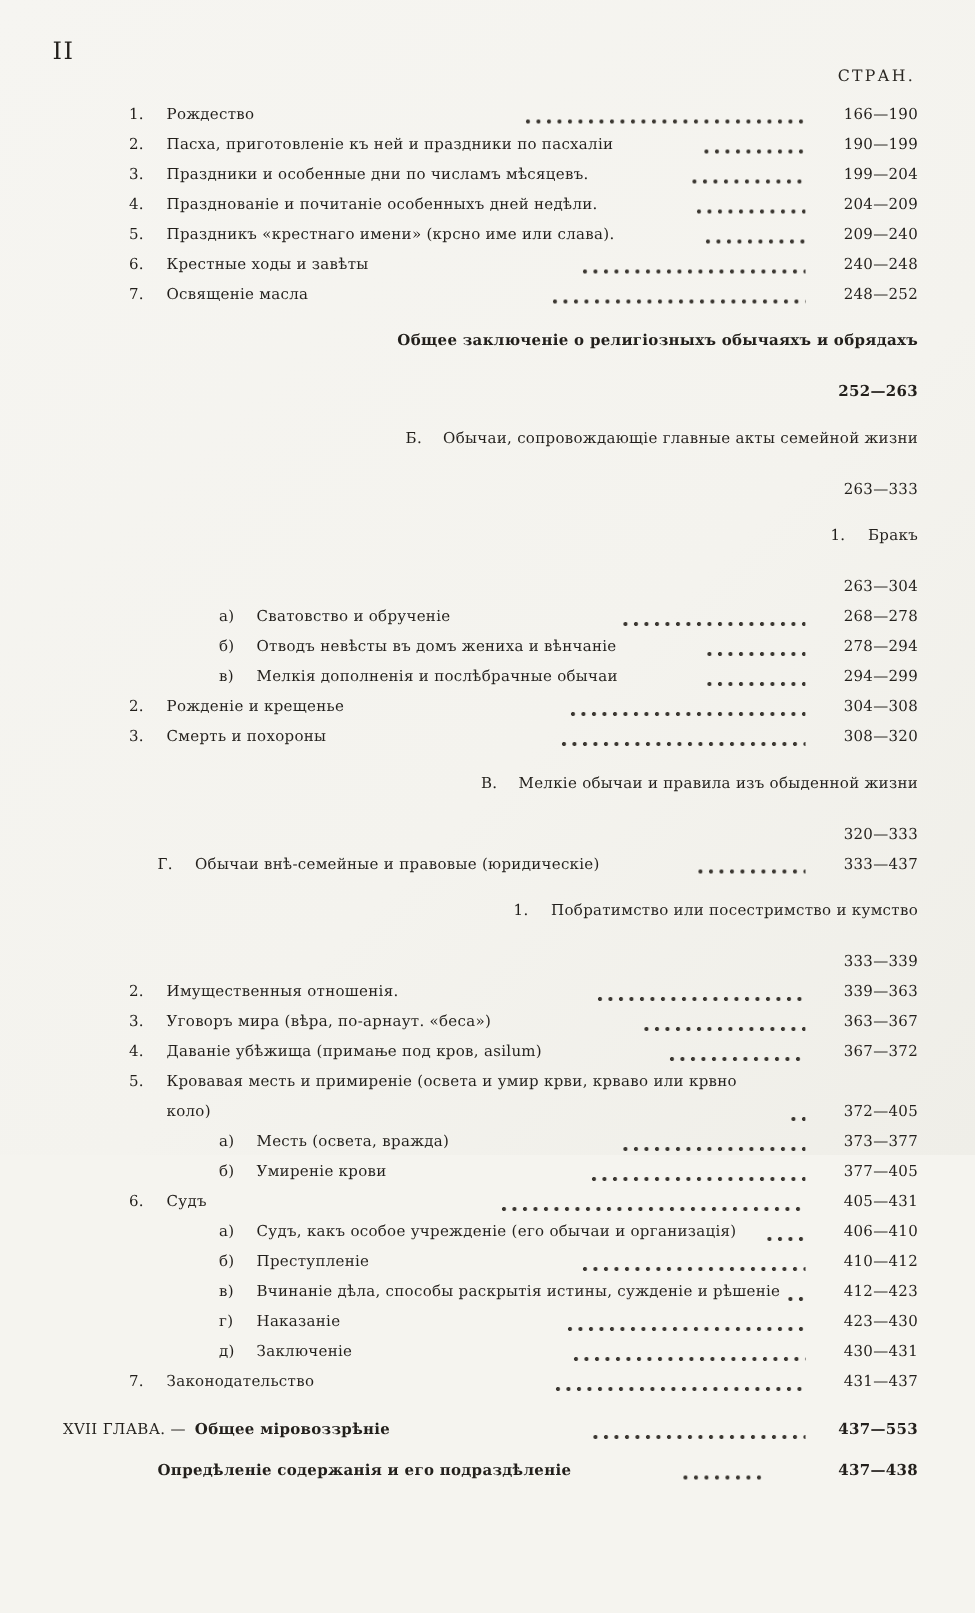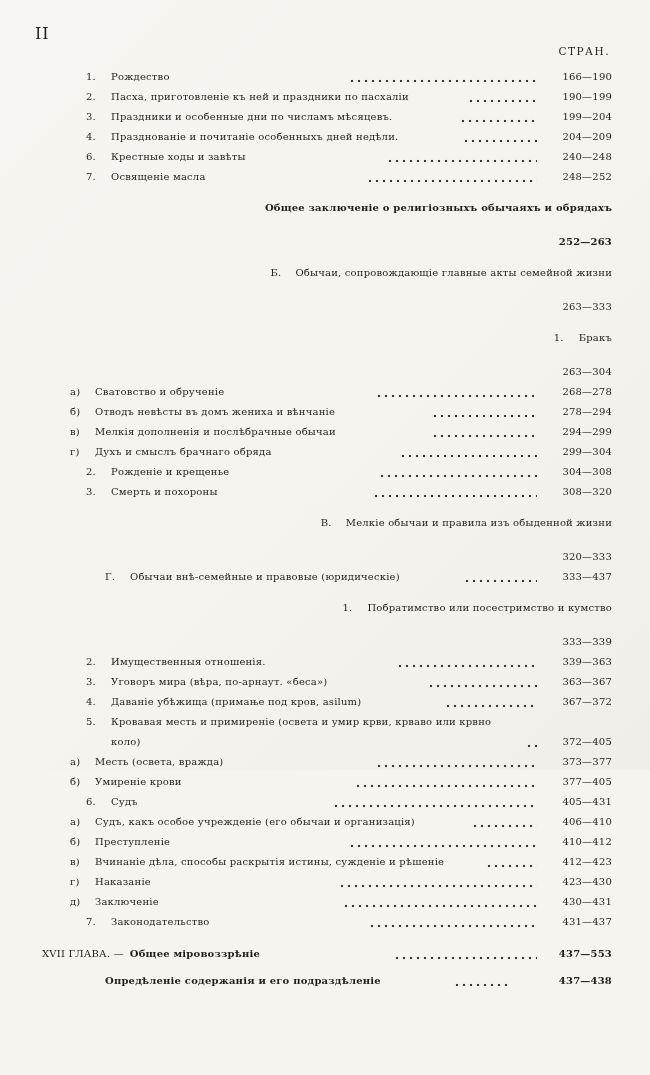--- a/index.html
+++ b/index.html
@@ -60,21 +60,21 @@
     background-repeat: repeat-x;
     background-position: left bottom;
   }
   .entry .pages {
     white-space: nowrap;
     min-width: 72px;
     text-align: right;
   }
   
   .entry.num     { margin-left: 44px; }
-  .entry.sub     { margin-left: 28px; }
+  .entry.sub     { margin-left: 104px; }
   .entry.section { margin-left: 63px; }
   .entry.chapter { margin-left: 0; }
   .entry.chapter .main { padding-left: 0; text-indent: 0; }
   .entry.chapter .label { width: auto; display: inline; margin-right: 6px; }
   
   .entry.bold .body,
   .entry.bold .pages { font-weight: 700; }
   .entry.chapter .label { font-weight: 400; }
   
   .gap-small { margin-top: 11px; flex-direction: column; }
@@ -104,20 +104,25 @@
     <div class="main"><span class="label">3.</span><span class="body">Праздники и особенные дни по числамъ мѣсяцевъ.</span></div>
     <span class="leader"></span>
     <span class="pages">199—204</span>
   </div>
       <div class="entry num">
     <div class="main"><span class="label">4.</span><span class="body">Празднованіе и почитаніе особенныхъ дней недѣли.</span></div>
     <span class="leader"></span>
     <span class="pages">204—209</span>
   </div>
       <div class="entry num">
+    <div class="main"><span class="label">5.</span><span class="body">Праздникъ «крестнаго имени» (крсно име или слава).</span></div>
+    <span class="leader"></span>
+    <span class="pages">209—240</span>
+  </div>
+      <div class="entry num">
     <div class="main"><span class="label">6.</span><span class="body">Крестные ходы и завѣты</span></div>
     <span class="leader"></span>
     <span class="pages">240—248</span>
   </div>
       <div class="entry num">
     <div class="main"><span class="label">7.</span><span class="body">Освященіе масла</span></div>
     <span class="leader"></span>
     <span class="pages">248—252</span>
   </div>
       <div class="entry section bold gap-small">
@@ -142,25 +147,20 @@
   </div>
       <div class="entry sub">
     <div class="main"><span class="label">б)</span><span class="body">Отводъ невѣсты въ домъ жениха и вѣнчаніе</span></div>
     <span class="leader"></span>
     <span class="pages">278—294</span>
   </div>
       <div class="entry sub">
     <div class="main"><span class="label">в)</span><span class="body">Мелкія дополненія и послѣбрачные обычаи</span></div>
     <span class="leader"></span>
     <span class="pages">294—299</span>
-  </div>
-      <div class="entry sub">
-    <div class="main"><span class="label">г)</span><span class="body">Духъ и смыслъ брачнаго обряда</span></div>
-    <span class="leader"></span>
-    <span class="pages">299—304</span>
   </div>
       <div class="entry num">
     <div class="main"><span class="label">2.</span><span class="body">Рожденіе и крещенье</span></div>
     <span class="leader"></span>
     <span class="pages">304—308</span>
   </div>
       <div class="entry num">
     <div class="main"><span class="label">3.</span><span class="body">Смерть и похороны</span></div>
     <span class="leader"></span>
     <span class="pages">308—320</span>

